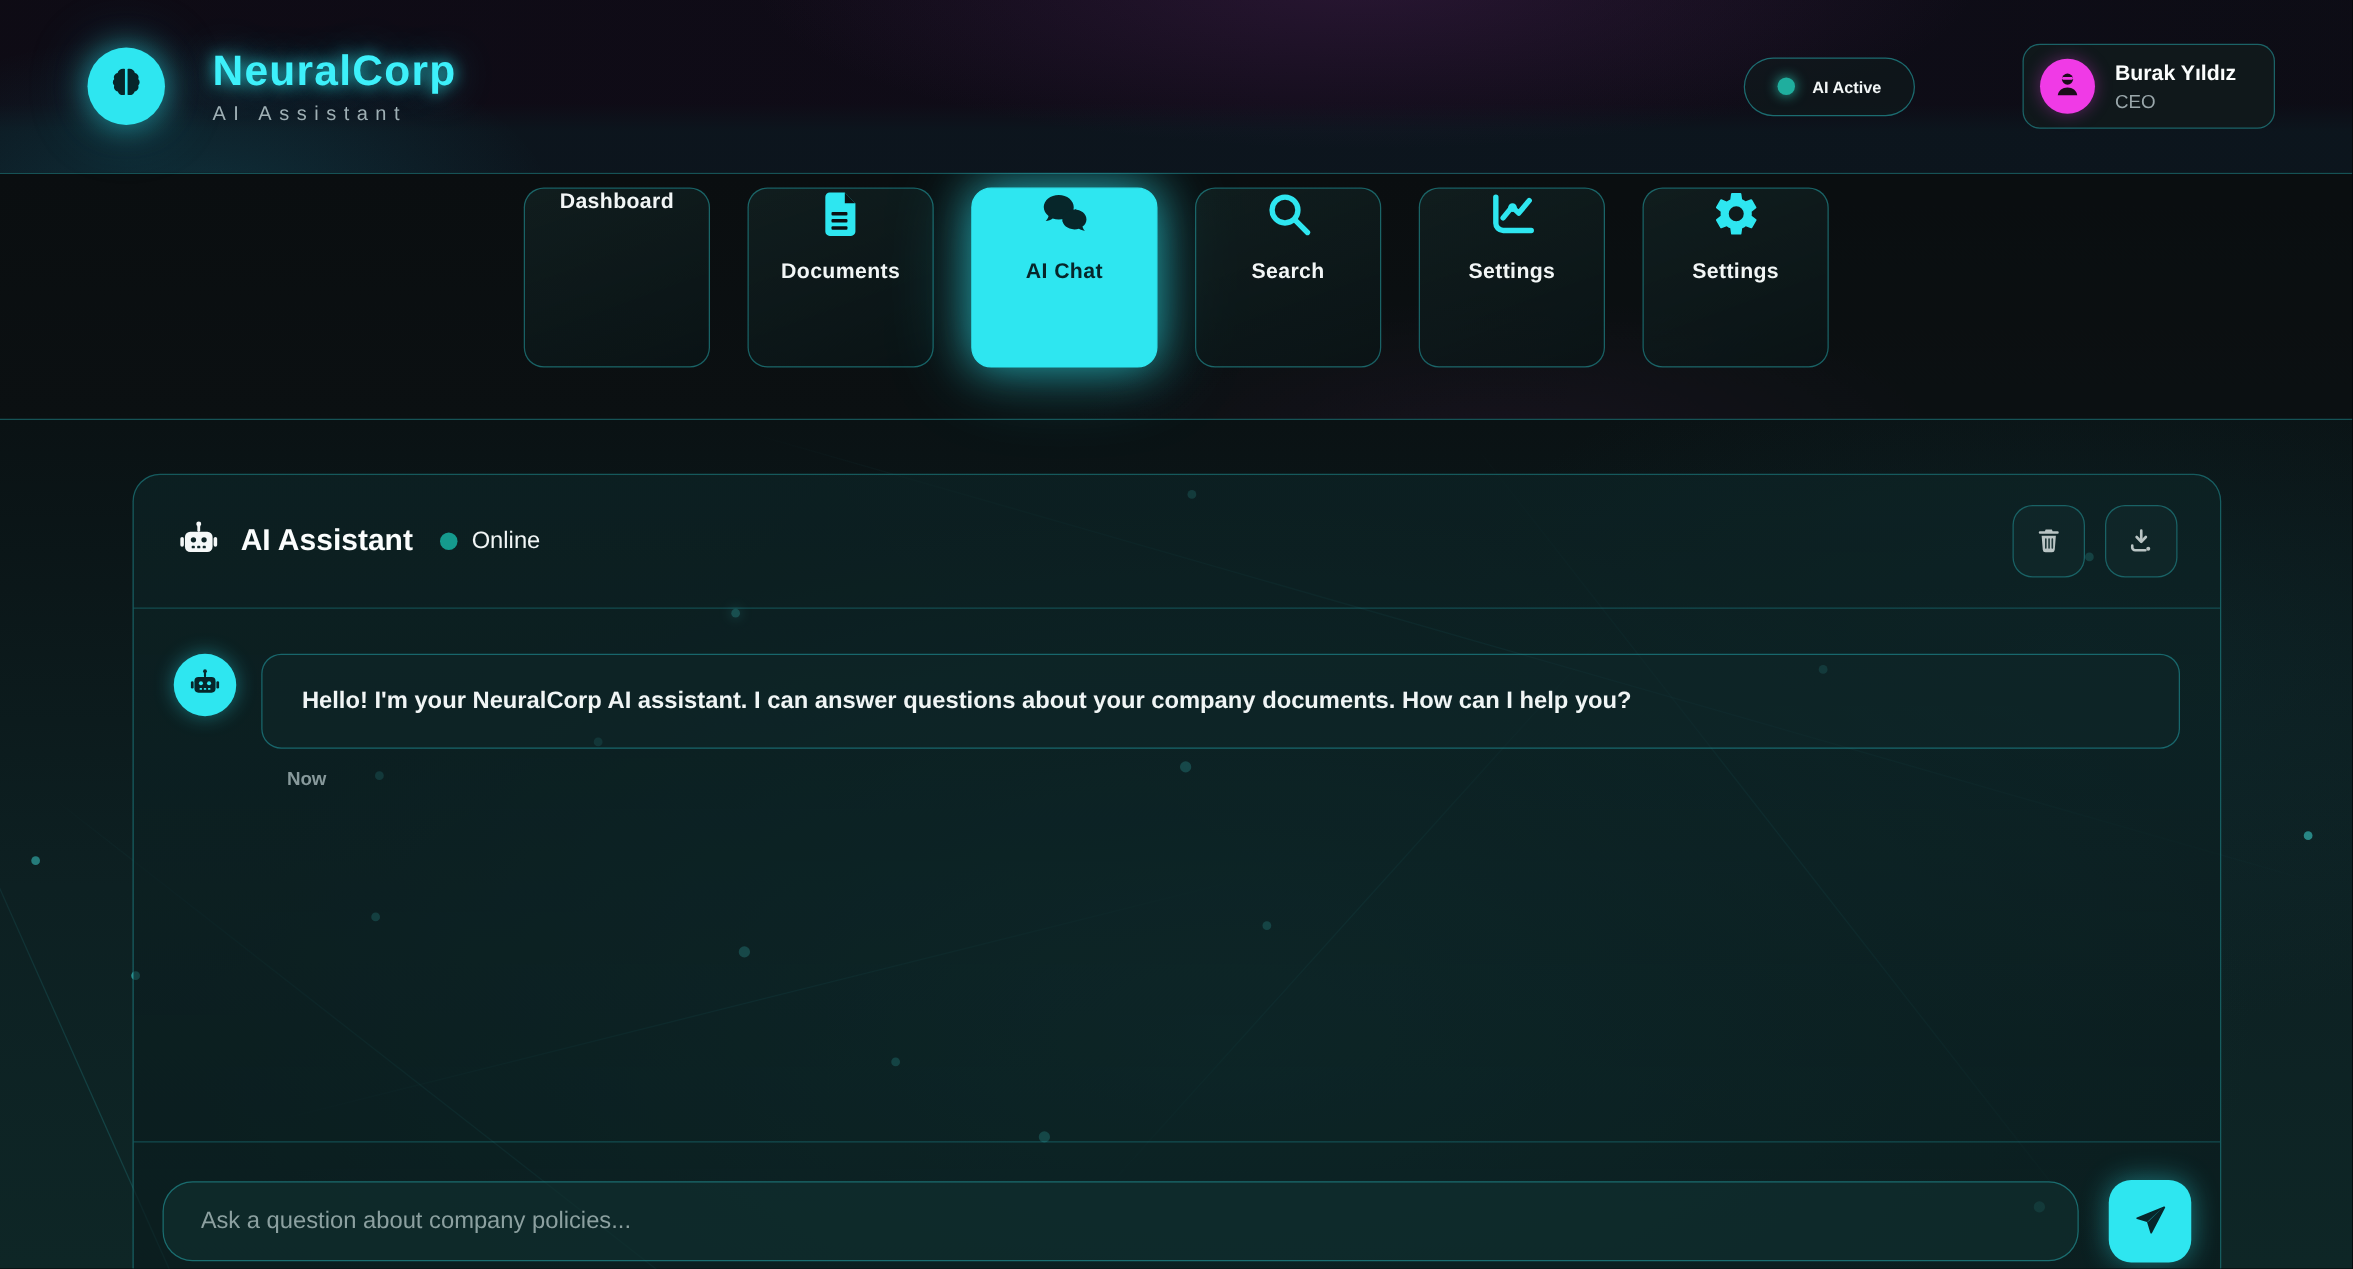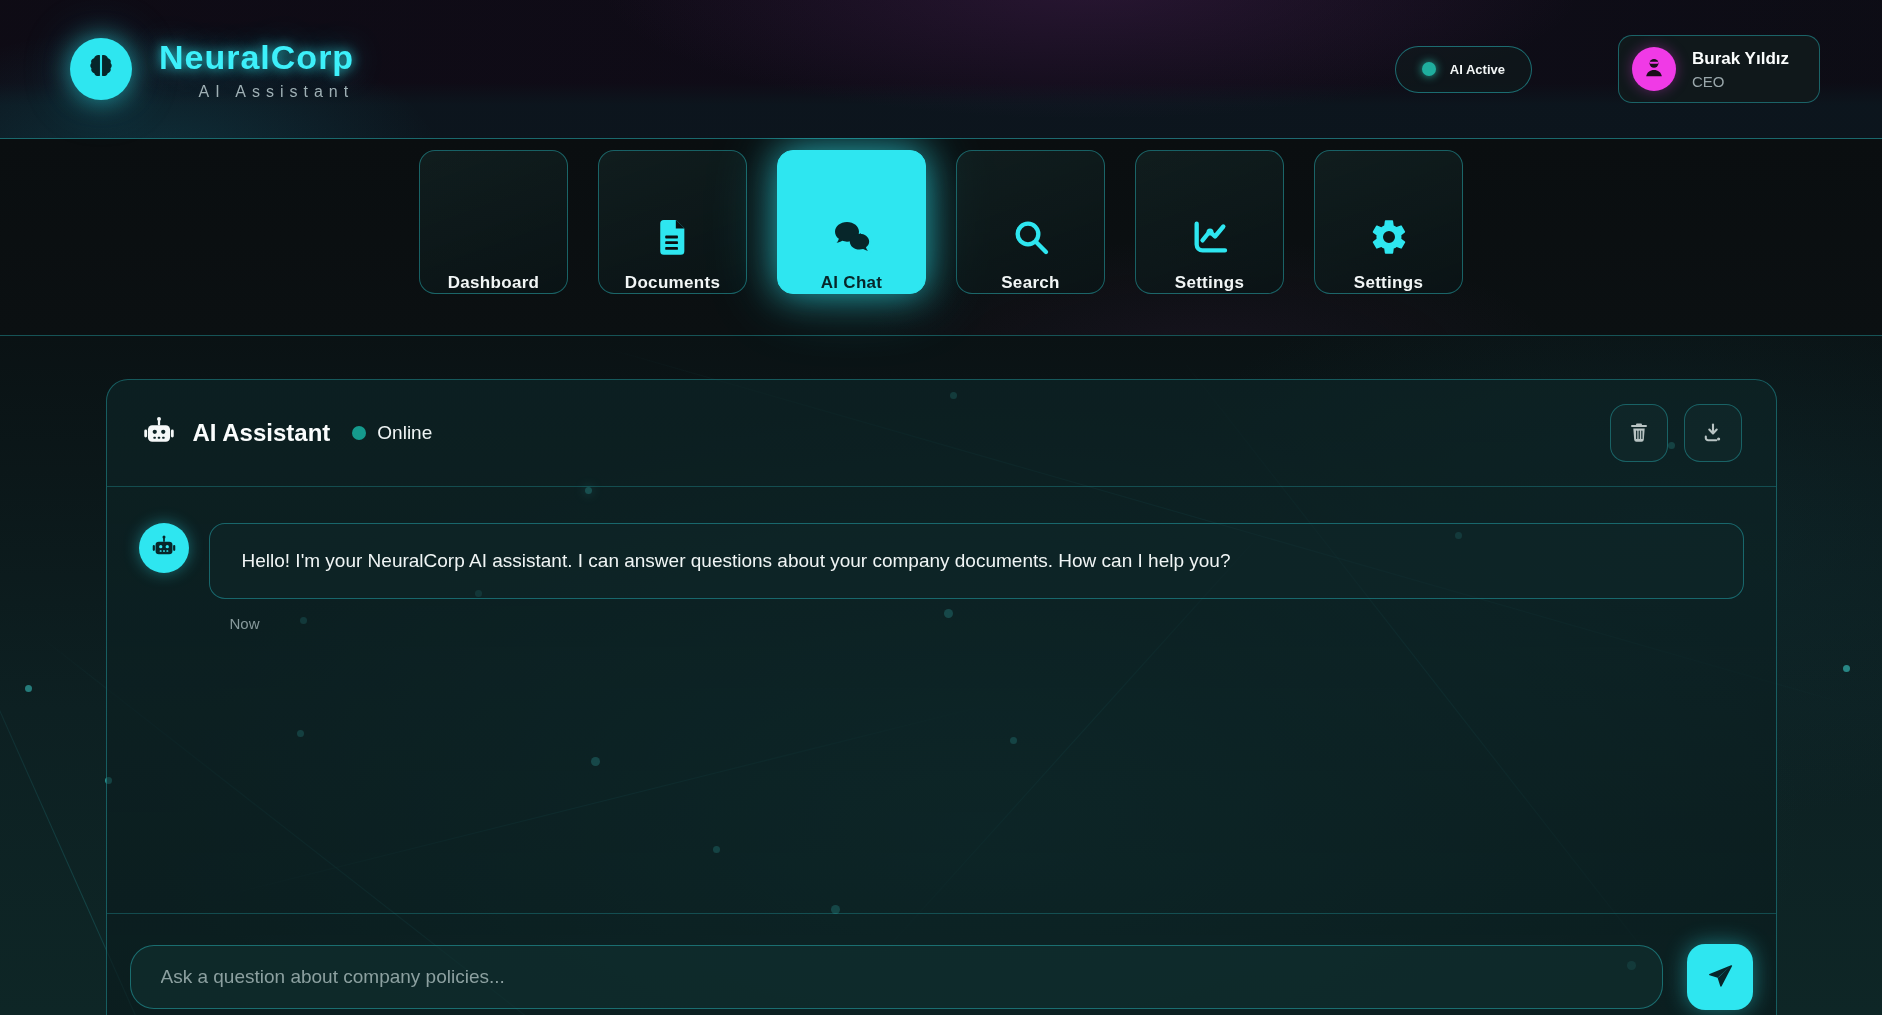--- a/index.html
+++ b/index.html
@@ -13,21 +13,21 @@
   
   .top-header {
     position:relative; height:138px; display:flex; align-items:center;
     padding:0 62px 0 70px; z-index:5;
     background:
       radial-gradient(700px 190px at 58% -10%, rgba(96,44,110,0.30), transparent 70%),
       radial-gradient(420px 200px at 8% 120%, rgba(34,211,238,0.14), transparent 70%),
       linear-gradient(to top, rgba(12,22,30,0.9) 24%, rgba(16,12,24,0.35) 40%),
       linear-gradient(100deg, #0d0b13, #100c18 55%, #0b0d14);
   }
-  .logo-wrap { display:flex; align-items:center; gap:27px;text-align:right; }
+  .logo-wrap { display:flex; align-items:center; gap:38px; }
   .logo-circle {
     width:62px; height:62px; border-radius:50%; background:#2ee6f0;
     display:flex; align-items:center; justify-content:center;
     box-shadow:0 0 24px rgba(46,230,240,0.55), 0 0 50px rgba(46,230,240,0.25);
   }
   .brand-name {
     font-size:34px; font-weight:bold; color:#3df0fa; letter-spacing:1px;
     text-shadow:0 0 12px rgba(46,230,240,0.85), 0 0 32px rgba(46,230,240,0.45);
   }
   .brand-sub { font-size:16px; color:#9fb0b5; letter-spacing:6px; margin-top:6px; }
@@ -61,21 +61,21 @@
     background:
       radial-gradient(500px 160px at 64% 108%, rgba(120,40,120,0.10), transparent 70%),
       linear-gradient(180deg, #0a0e10, #0b1012);
     display:flex; justify-content:center; align-items:flex-start;
     padding-top:11px; gap:30px;
   }
   .nav-tab {
     width:149px; height:144px; border-radius:16px; cursor:pointer;
     border:1px solid rgba(45,212,218,0.40);
     background:linear-gradient(160deg, rgba(22,42,42,0.55), rgba(10,20,22,0.85));
-    display:flex; flex-direction:column; align-items:center; justify-content:flex-end;
+    display:flex; flex-direction:column; align-items:center; justify-content:flex-start;
     gap:16px; color:#f2f6f6;
   }
   .nav-tab .tab-label { font-size:17px; font-weight:bold; letter-spacing:0.3px; }
   .nav-tab .tab-icon { height:40px; display:flex; align-items:center; justify-content:center; }
   .nav-tab.active {
     background:#2ee6f0; border-color:#2ee6f0; color:#07262a;
     box-shadow:0 0 34px rgba(46,230,240,0.60), 0 0 70px rgba(46,230,240,0.30);
   }
 
   
@@ -132,21 +132,21 @@
   .online-group { display:flex; align-items:center; gap:11px; margin-left:22px; }
   .online-dot { width:14px; height:14px; border-radius:50%; background:#159a8d; }
   .online-label { font-size:19px; color:#f0f5f5; }
   .chat-header-actions { margin-left:auto; display:flex; gap:16px; }
   .icon-btn {
     width:58px; height:58px; border-radius:16px; cursor:pointer;
     border:1px solid rgba(45,212,218,0.35); background:rgba(20,44,46,0.45);
     display:flex; align-items:center; justify-content:center;
   }
 
-  .chat-messages { height:416px; padding:36px 32px 0; overflow:hidden; }
+  .chat-messages { height:416px; padding:36px 32px 0; overflow:hidden;font-weight:bold; }
   .message-row { display:flex; align-items:flex-start; gap:20px; }
   .msg-avatar {
     width:50px; height:50px; border-radius:50%; background:#2ee6f0; flex:0 0 auto;
     display:flex; align-items:center; justify-content:center;
     box-shadow:0 0 16px rgba(46,230,240,0.4);
   }
   .msg-bubble {
     flex:1; border:1px solid rgba(46,230,240,0.35); border-radius:16px;
     background:rgba(16,40,42,0.42); padding:24px 32px;
     font-size:19px; color:#f0f5f5; line-height:1.35;

